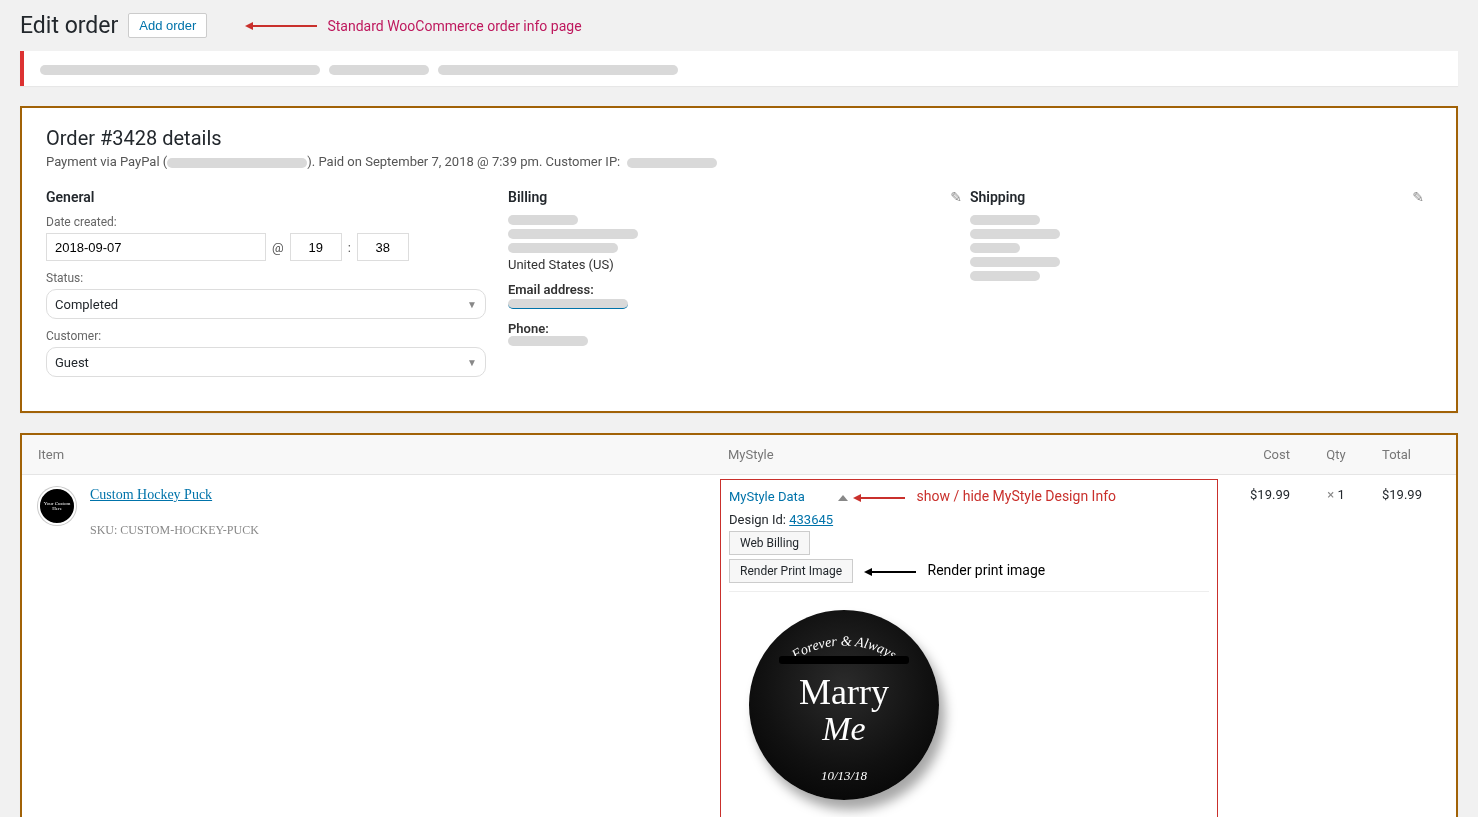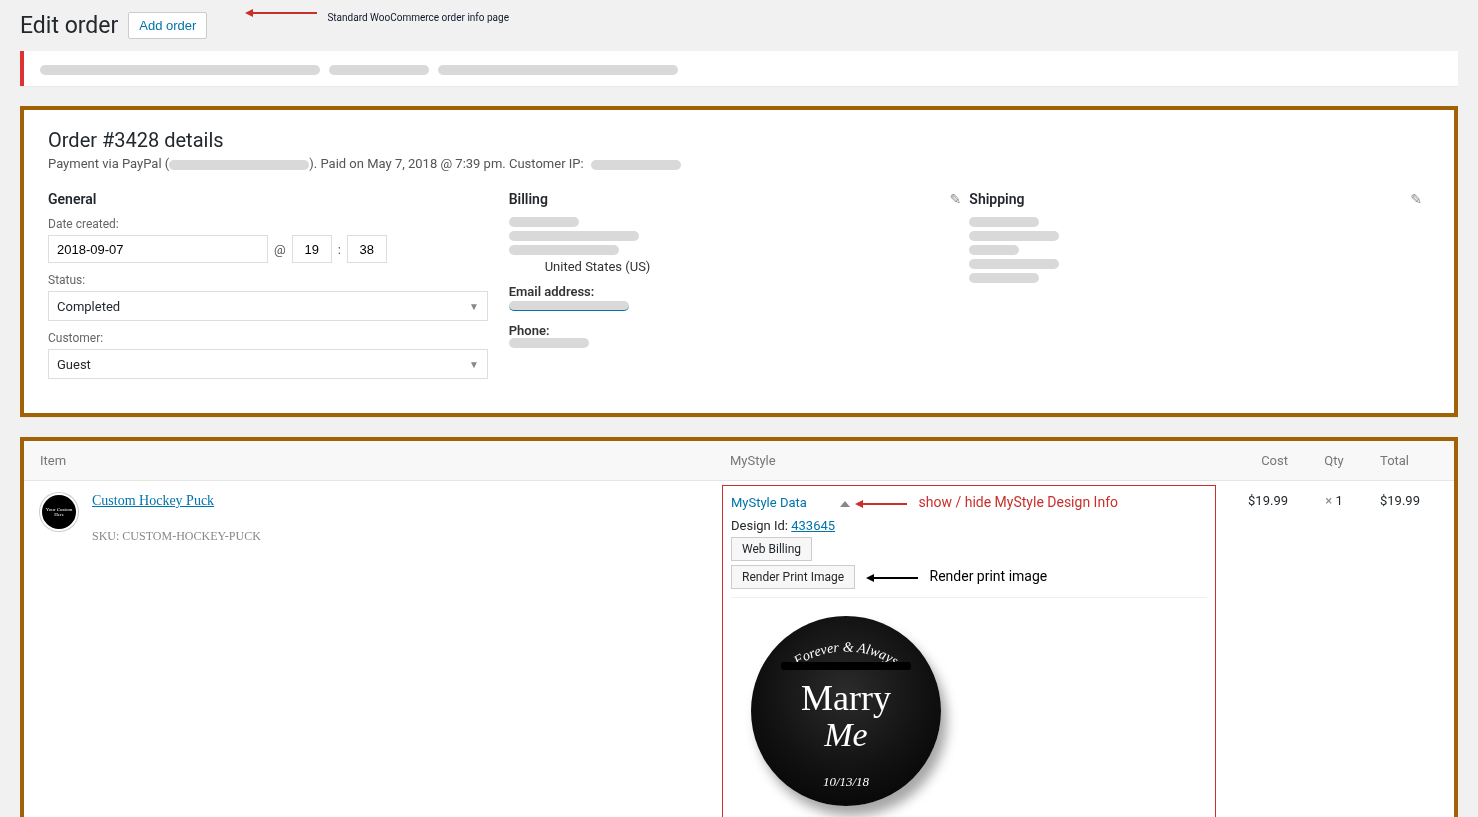--- a/index.html
+++ b/index.html
@@ -7,20 +7,21 @@
     margin: 0;
     padding: 0;
     font-family: -apple-system, BlinkMacSystemFont, "Segoe UI", Roboto, sans-serif;
     background: #f1f1f1;
     color: #23282d;
     font-size: 13px;
   }
   .wrap { padding: 12px 20px 0 20px; }
   .page-header {
     display: flex;
+    align-items: center;
     margin-bottom: 12px;
   }
   h1.edit-order {
     font-size: 23px;
     font-weight: 400;
     margin: 0;
     padding: 0;
     color: #23282d;
   }
   .add-order-btn {
@@ -44,40 +45,40 @@
   .header-arrow::before {
     content: "";
     position: absolute;
     left: -6px;
     top: -3px;
     border: 4px solid transparent;
     border-right: 8px solid #c9302c;
   }
   .header-annotation {
     margin-left: 10px;
-    color: #0f172a;
-    font-size: 10px;
+    color: #be185d;
+    font-size: 14px;
   }
   .banner {
     background: #fff;
     border-left: 4px solid #dc3232;
     padding: 10px 16px;
     margin-bottom: 20px;
     box-shadow: 0 1px 1px rgba(0,0,0,.04);
   }
   .redacted {
     display: inline-block;
     background: #d9d9d9;
     border-radius: 6px;
     height: 10px;
     vertical-align: middle;
   }
   .panel {
     background: #fff;
-    border: 4px solid #a16207;
+    border: 2px solid #a16207;
     box-shadow: 0 1px 1px rgba(0,0,0,.04);
     margin-bottom: 20px;
   }
   .order-details { padding: 18px 24px 24px 24px; }
   .order-title { font-size: 20px; font-weight: 400; margin: 0 0 4px 0; }
   .order-meta { color: #555; font-size: 13px; margin-bottom: 20px; }
   .redacted-link {
     display: inline-block;
     background: #d9d9d9;
     border-radius: 6px;
@@ -100,39 +101,40 @@
   .field-row { margin-bottom: 10px; }
   .date-inputs { display: flex; align-items: center; gap: 6px; }
   input[type=text].txt, .select {
     border: 1px solid #ddd;
     padding: 5px 8px;
     font-size: 13px;
     background: #fff;
     height: 28px;
   }
   .date-input { width: 220px; }
-  .hm { width: 40px; text-align: center; }
+  .hm { width: 52px; text-align: center; }
   .at-sym { color: #555; font-size: 13px; }
   .colon { color: #555; }
   .select {
     width: 440px;
     height: 30px;
     display: flex;
     align-items: center;
     justify-content: space-between;
     padding-right: 8px;
     cursor: pointer;
     background: #fff;
+    border-radius: 10px;
   }
   .select .caret {
     color: #888;
     font-size: 10px;
   }
   .addr-block .redacted { margin-bottom: 4px; }
-  .addr-text { color: #333; margin-bottom: 10px; margin-left: 36px; }
+  .addr-text { color: #333; margin-bottom: 10px; }
   .sub-label { font-weight: 600; color: #333; font-size: 13px; margin-top: 8px; }
   .link-ish { color: #0073aa; text-decoration: underline; }
 
   
   .items-panel { padding: 0; }
   .items-header {
     display: flex;
     background: #f8f8f8;
     border-bottom: 1px solid #e5e5e5;
     color: #777;
@@ -288,21 +290,21 @@
 
   <div class="banner">
     <span class="redacted" style="width:280px;"></span>
     <span class="redacted" style="width:100px;margin-left:6px;"></span>
     <span class="redacted" style="width:240px;margin-left:6px;"></span>
   </div>
 
   <div class="panel order-details">
     <h2 class="order-title">Order #3428 details</h2>
     <div class="order-meta">
-      <span>Payment via PayPal (</span><span class="redacted-link"></span><span>). Paid on May 7, 2018 @ 7:39 pm. Customer IP:</span>
+      <span>Payment via PayPal (</span><span class="redacted-link"></span><span>). Paid on September 7, 2018 @ 7:39 pm. Customer IP:</span>
       <span class="redacted" style="width:90px;margin-left:4px;"></span>
     </div>
 
     <div class="cols">
 
       <div class="col">
         <h3>General</h3>
         <div class="field-row">
           <div class="field-label">Date created:</div>
           <div class="date-inputs">

